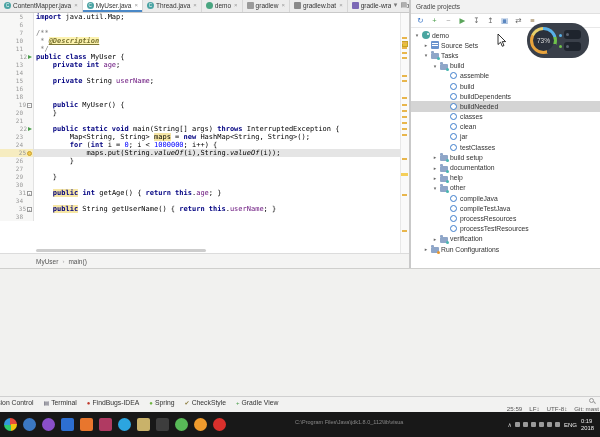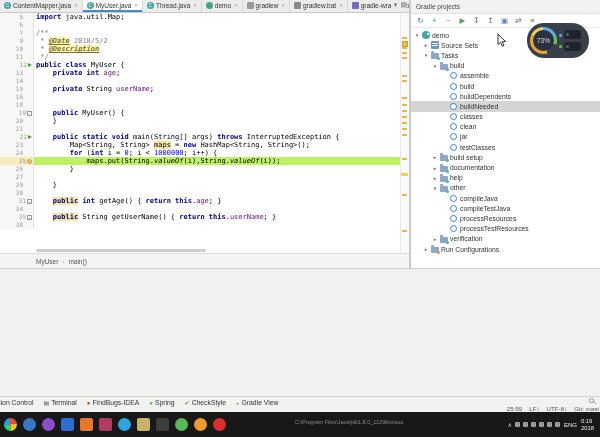--- a/index.html
+++ b/index.html
@@ -35,21 +35,21 @@
        justify-content:flex-end;align-items:center;gap:1px;padding-right:1px;box-sizing:border-box;}
   .lnum{font-size:6px;color:#999;font-family:"DejaVu Sans Mono",monospace;}
   .gico{width:8px;flex:none;font-size:5px;line-height:5px;text-align:center;color:#555;}
   .gi-run{width:0;height:0;border-left:4px solid #4a9e4a;border-top:2.5px solid transparent;
           border-bottom:2.5px solid transparent;}
   .gi-bulb{width:5px;height:5px;background:#f2c94c;border:1px solid #caa02f;border-radius:50%;box-sizing:border-box;}
   .gi-plus,.gi-minus{width:5px;height:5px;border:1px solid #999;background:#fff;box-sizing:border-box;
           font-size:4px;line-height:3px;color:#555;}
   .codeline{flex:1;font-family:"DejaVu Sans Mono",monospace;font-size:7px;white-space:pre;
             color:#000;padding-left:2px;}
-  .row.cur .codeline{background:#bef264;}
+  .row.cur .codeline{background:#e5e5e5;}
   .row.cur .gut{background:#f6ecc0;}
   .tk-k{color:#000080;font-weight:bold;}
   .tk-kh{color:#000080;font-weight:bold;background:#f6e6a4;}
   .tk-n{color:#0000ff;}
   .tk-f{color:#660e7a;}
   .tk-c{color:#808080;}
   .tk-j{color:#7a7433;font-weight:bold;font-style:italic;text-decoration:underline;background:#fdf3b0;}
   .tk-i{font-style:italic;}
   .tk-h{background:#f6e6a4;}
   .tk-hint{color:#888;background:#e9e9e9;border-radius:2px;font-size:6.5px;}
@@ -192,27 +192,20 @@
               <span class="gico"></span>
             </span>
             <span class="codeline"></span>
           </div>
           <div class="row">
             <span class="gut">
               <span class="lnum">7</span>
               <span class="gico"></span>
             </span>
             <span class="codeline"><span class="tk-c">/**</span></span>
-          </div>
-          <div class="row">
-            <span class="gut">
-              <span class="lnum">9</span>
-              <span class="gico"></span>
-            </span>
-            <span class="codeline"><span class="tk-c"> * </span><span class="tk-j">@Date</span><span class="tk-c"> 2018/5/2</span></span>
           </div>
           <div class="row">
             <span class="gut">
               <span class="lnum">10</span>
               <span class="gico"></span>
             </span>
             <span class="codeline"><span class="tk-c"> * </span><span class="tk-j">@Description</span></span>
           </div>
           <div class="row">
             <span class="gut">

